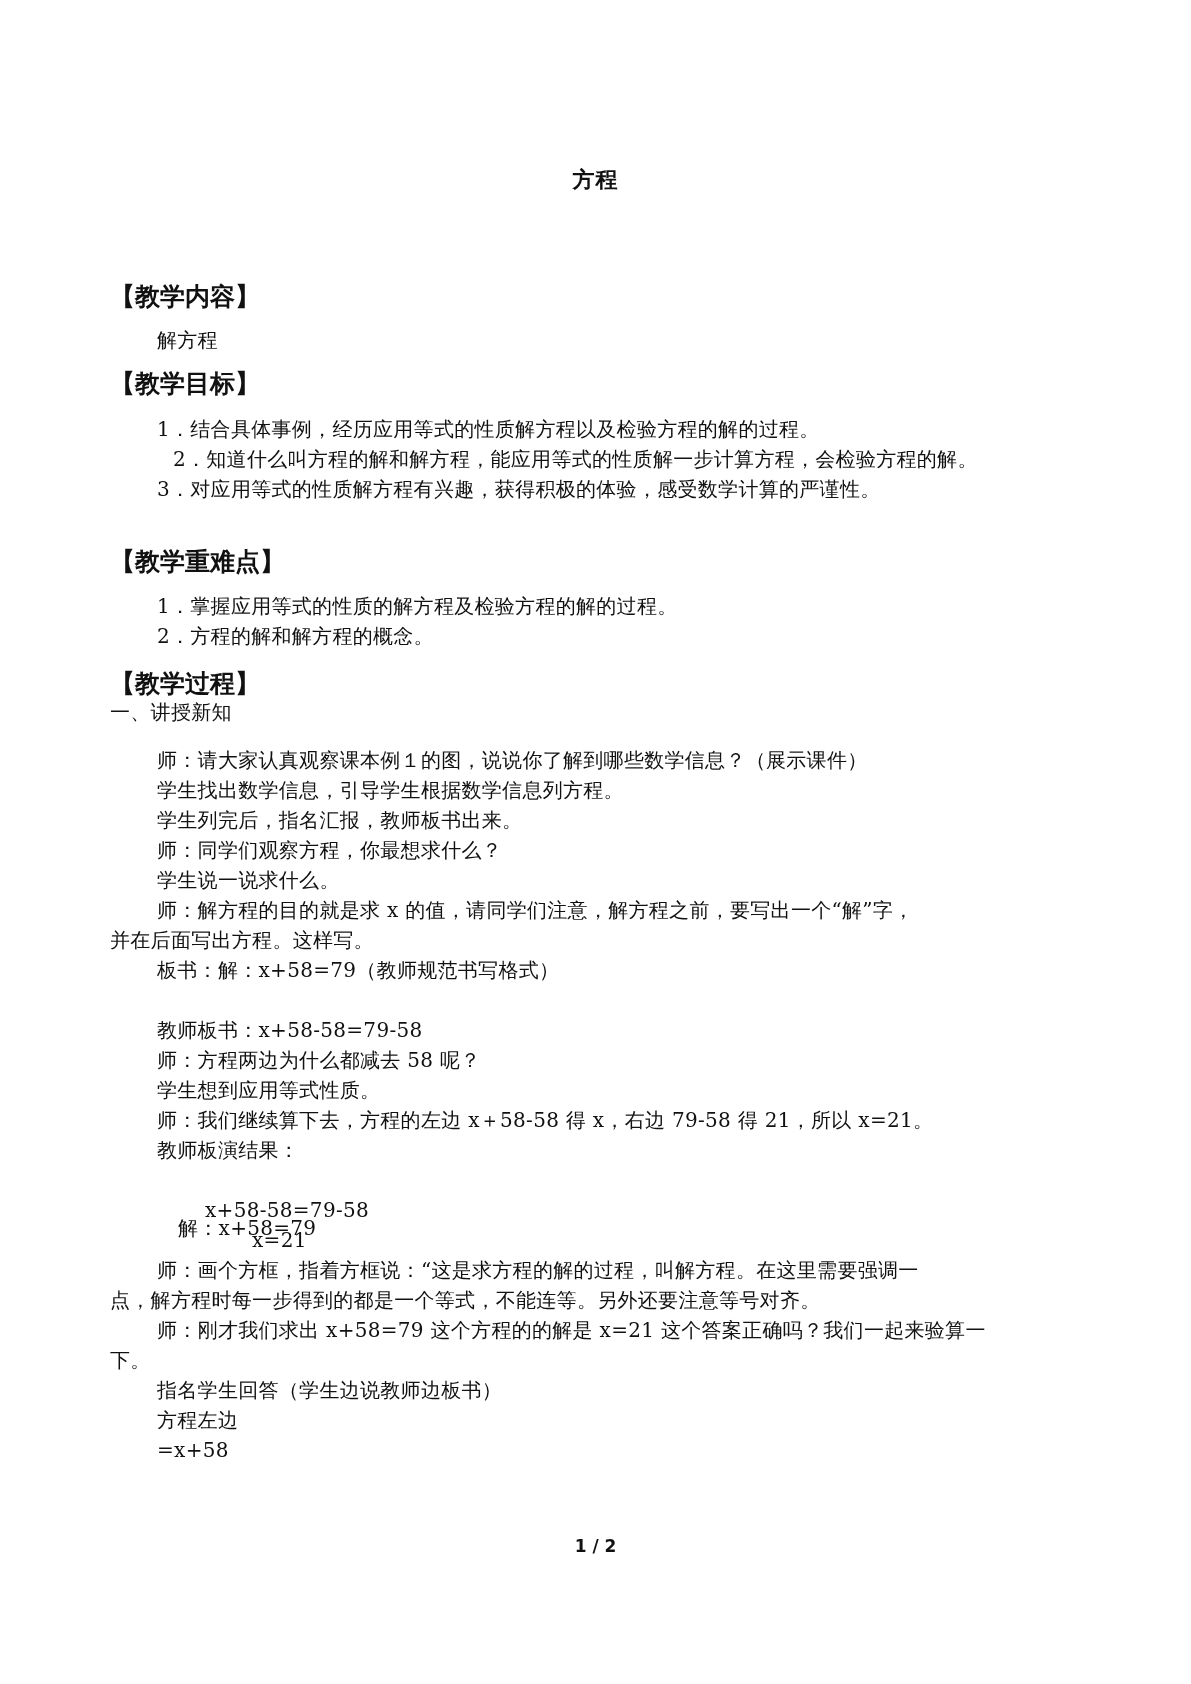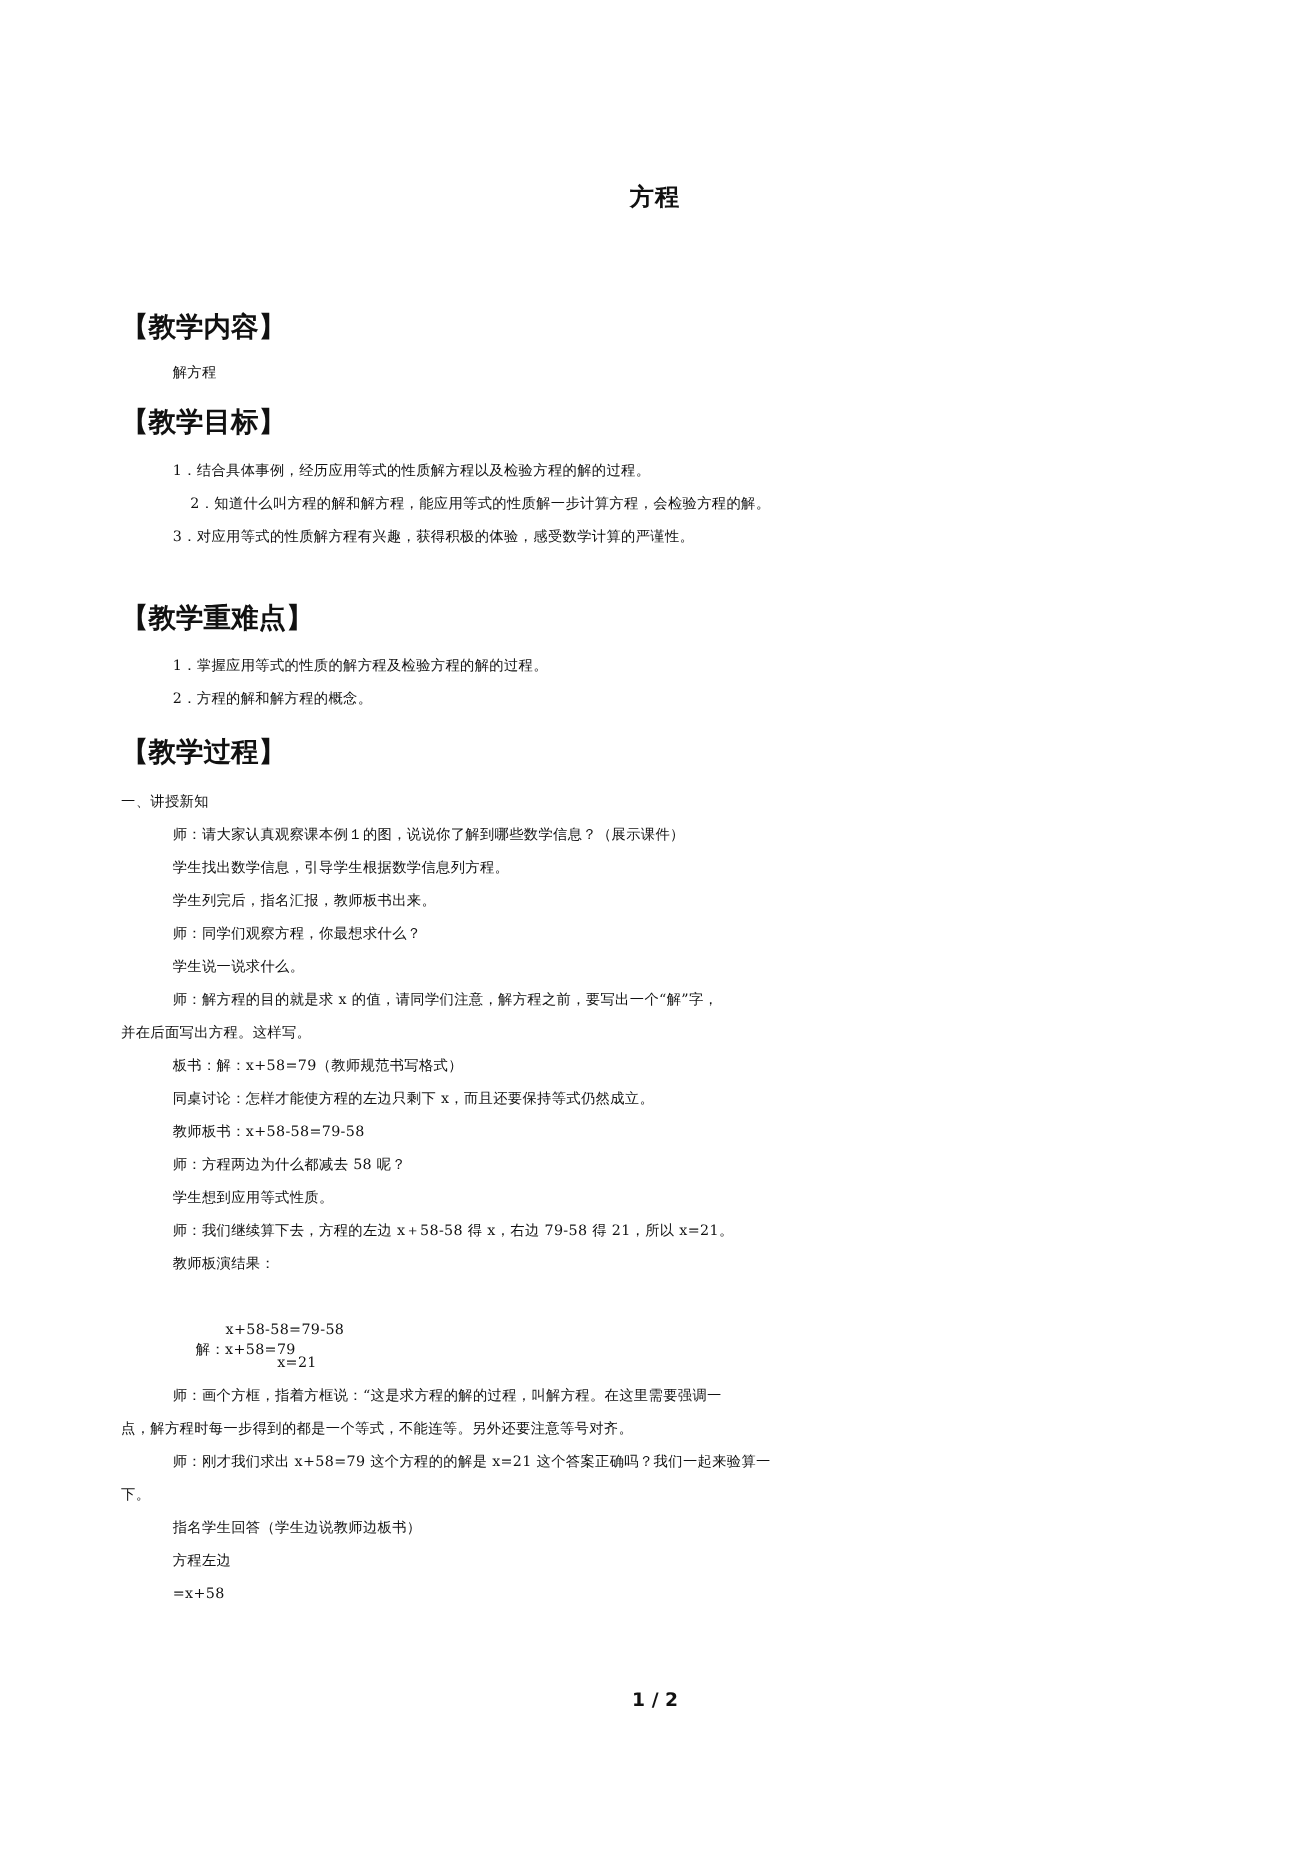--- a/index.html
+++ b/index.html
@@ -36,21 +36,21 @@
       position: absolute;
       left: 110px;
       font-family: "DejaVu Sans", "Liberation Sans", sans-serif;
       font-weight: bold;
       font-size: 25px;
       line-height: 34px;
       letter-spacing: 0px;
     }
     .line {
       position: absolute;
-      font-size: 13px;
+      font-size: 20px;
       line-height: 26px;
       white-space: nowrap;
       letter-spacing: 0.3px;
     }
     .ind1 { left: 157px; }
     .ind0 { left: 110px; }
     .eq2 { left: 205px; }
     .eq3 { left: 252px; }
     .footer {
       position: absolute;
@@ -76,31 +76,30 @@
   <div class="heading" style="top:367px;">【教学目标】</div>
   <div class="line ind1" style="top:416px;">1．结合具体事例，经历应用等式的性质解方程以及检验方程的解的过程。</div>
   <div class="line ind1" style="top:446px;margin-left:16px;">2．知道什么叫方程的解和解方程，能应用等式的性质解一步计算方程，会检验方程的解。</div>
   <div class="line ind1" style="top:476px;">3．对应用等式的性质解方程有兴趣，获得积极的体验，感受数学计算的严谨性。</div>
 
   <div class="heading" style="top:545px;">【教学重难点】</div>
   <div class="line ind1" style="top:593px;">1．掌握应用等式的性质的解方程及检验方程的解的过程。</div>
   <div class="line ind1" style="top:623px;">2．方程的解和解方程的概念。</div>
 
   <div class="heading" style="top:667px;">【教学过程】</div>
-  <div class="line ind0" style="top:717px;">一、讲授新知</div>
+  <div class="line ind0" style="top:699px;">一、讲授新知</div>
 
   <div class="line ind1" style="top:747px;">师：请大家认真观察课本例１的图，说说你了解到哪些数学信息？（展示课件）</div>
   <div class="line ind1" style="top:777px;">学生找出数学信息，引导学生根据数学信息列方程。</div>
   <div class="line ind1" style="top:807px;">学生列完后，指名汇报，教师板书出来。</div>
   <div class="line ind1" style="top:837px;">师：同学们观察方程，你最想求什么？</div>
   <div class="line ind1" style="top:867px;">学生说一说求什么。</div>
   <div class="line ind1" style="top:897px;">师：解方程的目的就是求 x 的值，请同学们注意，解方程之前，要写出一个“解”字，</div>
   <div class="line ind0" style="top:927px;">并在后面写出方程。这样写。</div>
   <div class="line ind1" style="top:957px;">板书：解：x+58=79（教师规范书写格式）</div>
-  <div class="line ind1" style="top:987px;">同桌讨论：怎样才能使方程的左边只剩下 x，而且还要保持等式仍然成立。</div>
   <div class="line ind1" style="top:1017px;">教师板书：x+58-58=79-58</div>
   <div class="line ind1" style="top:1047px;">师：方程两边为什么都减去 58 呢？</div>
   <div class="line ind1" style="top:1077px;">学生想到应用等式性质。</div>
   <div class="line ind1" style="top:1107px;">师：我们继续算下去，方程的左边 x＋58-58 得 x，右边 79-58 得 21，所以 x=21。</div>
   <div class="line ind1" style="top:1137px;">教师板演结果：</div>
   <div class="line ind1" style="top:1215px;margin-left:21px;">解：x+58=79</div>
   <div class="line eq2" style="top:1197px;">x+58-58=79-58</div>
   <div class="line eq3" style="top:1227px;">x=21</div>
   <div class="line ind1" style="top:1257px;">师：画个方框，指着方框说：“这是求方程的解的过程，叫解方程。在这里需要强调一</div>
   <div class="line ind0" style="top:1287px;">点，解方程时每一步得到的都是一个等式，不能连等。另外还要注意等号对齐。</div>

